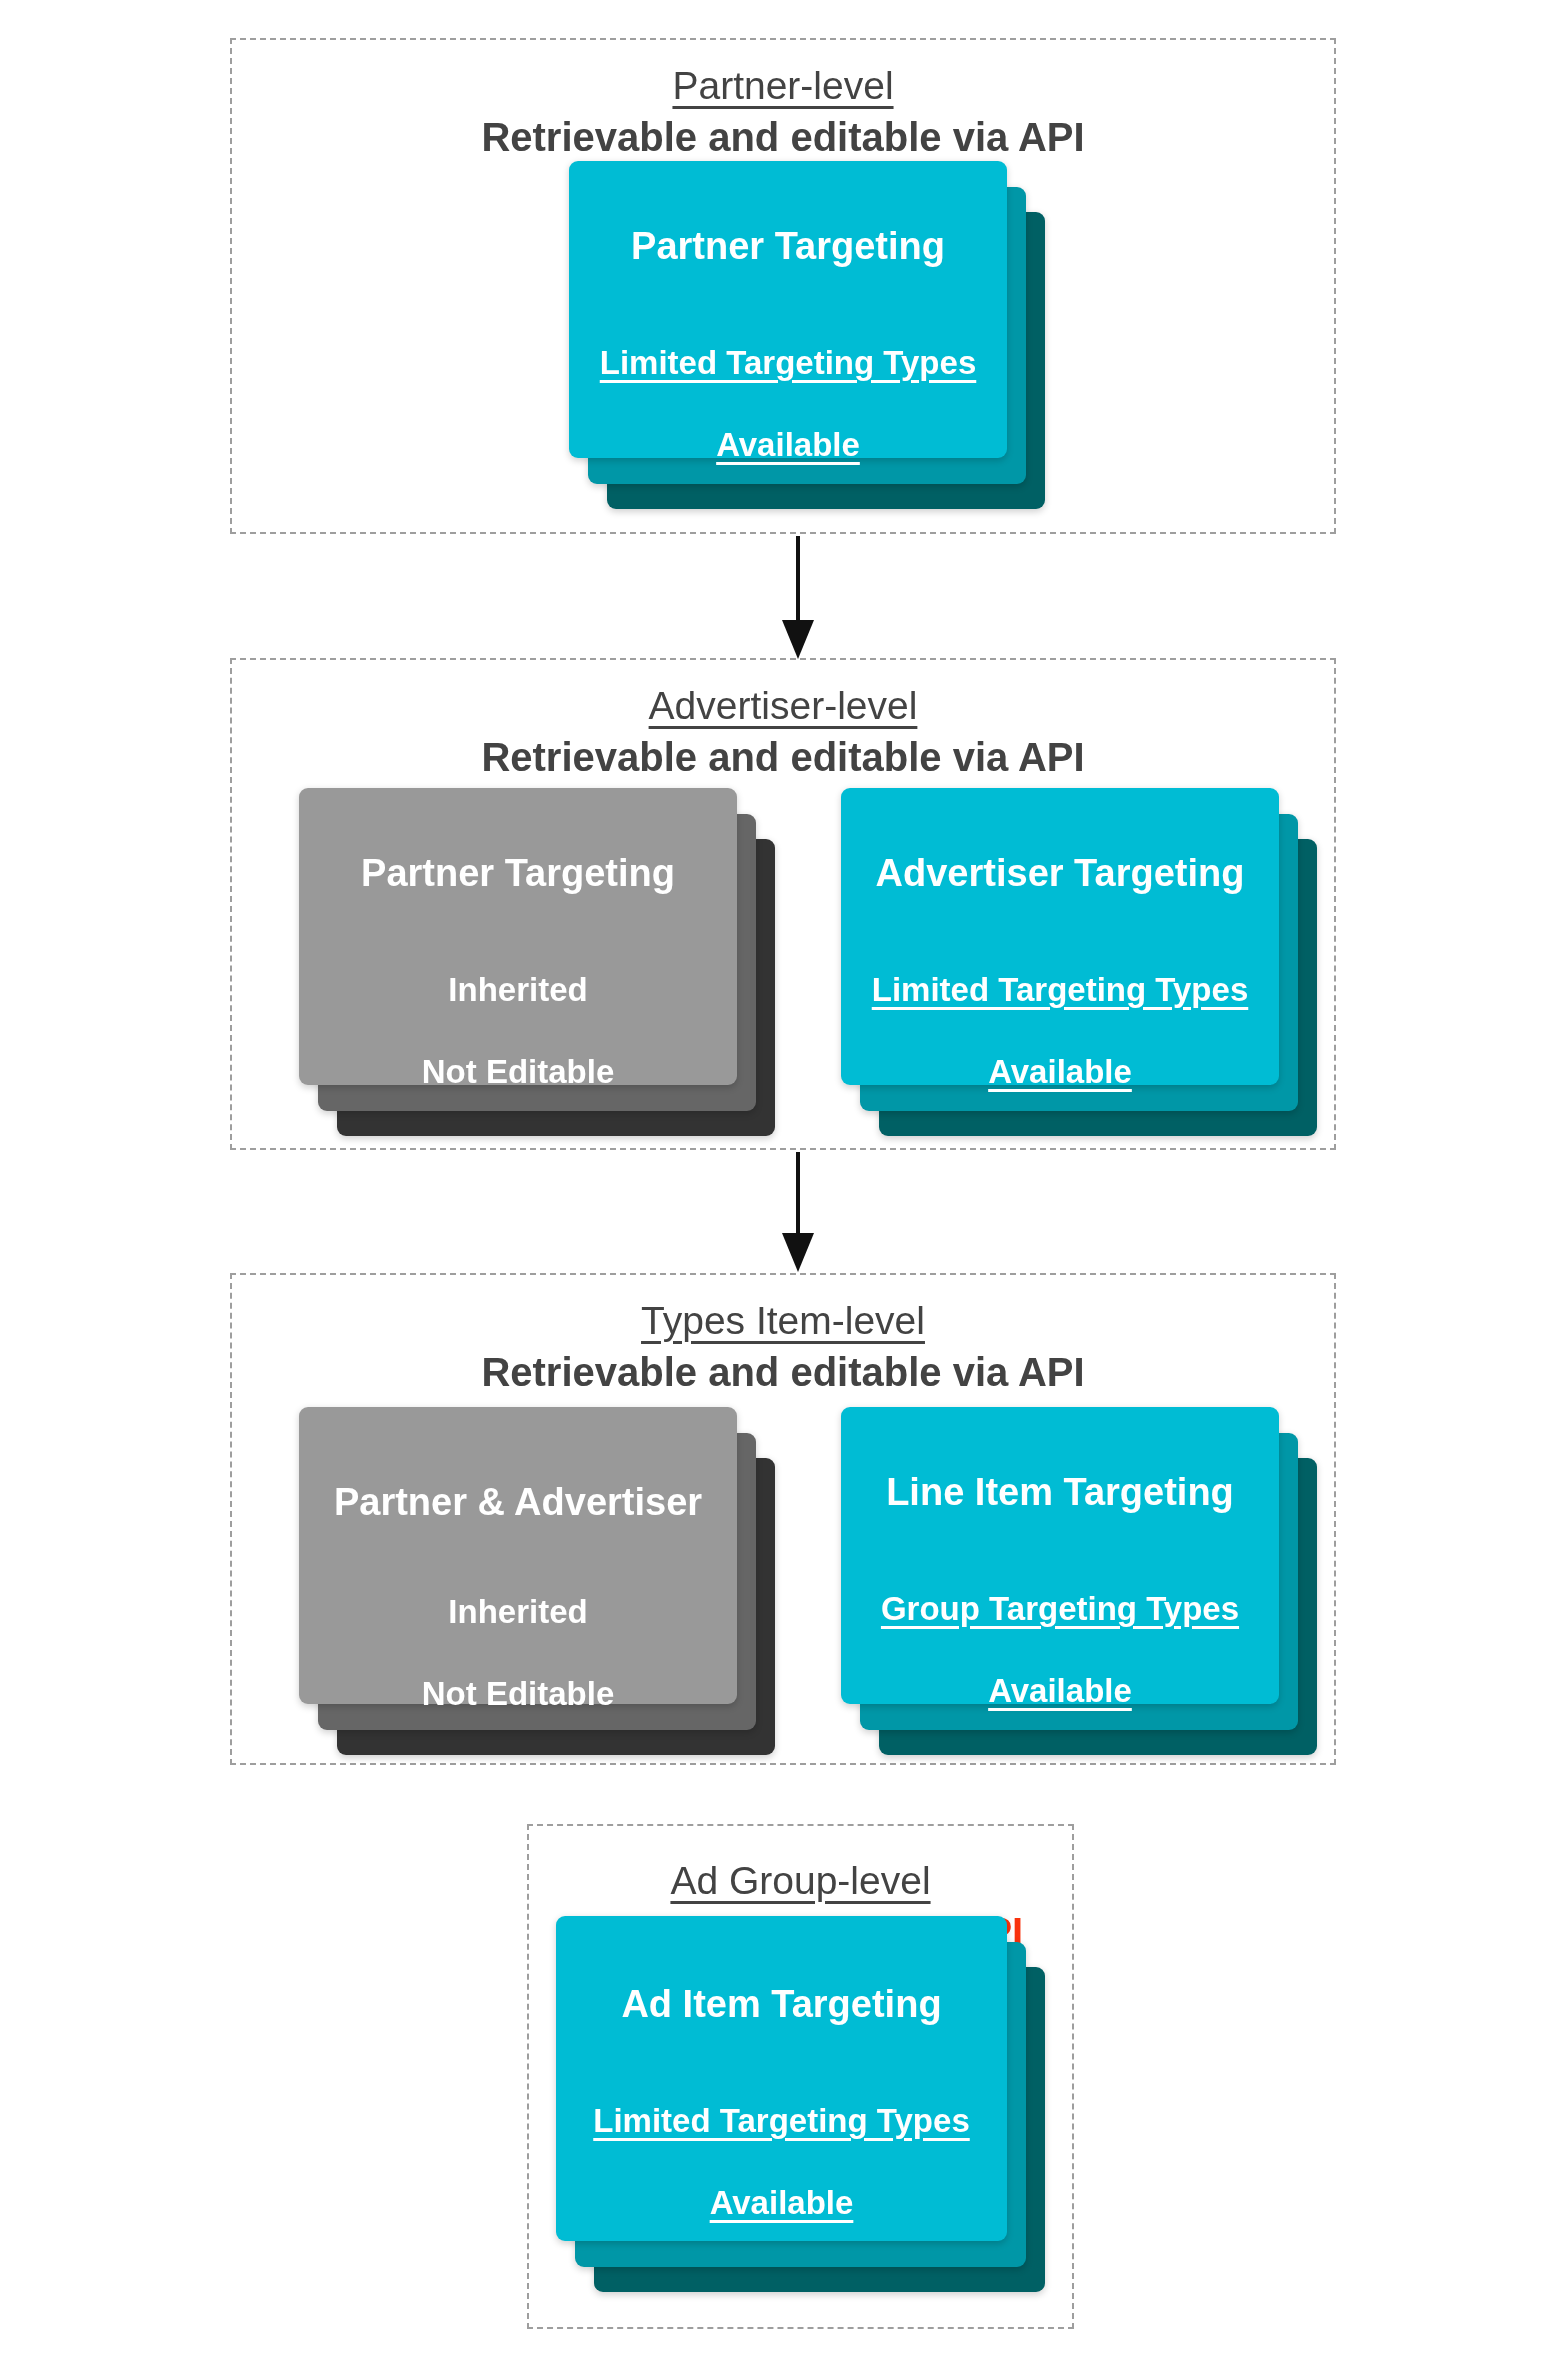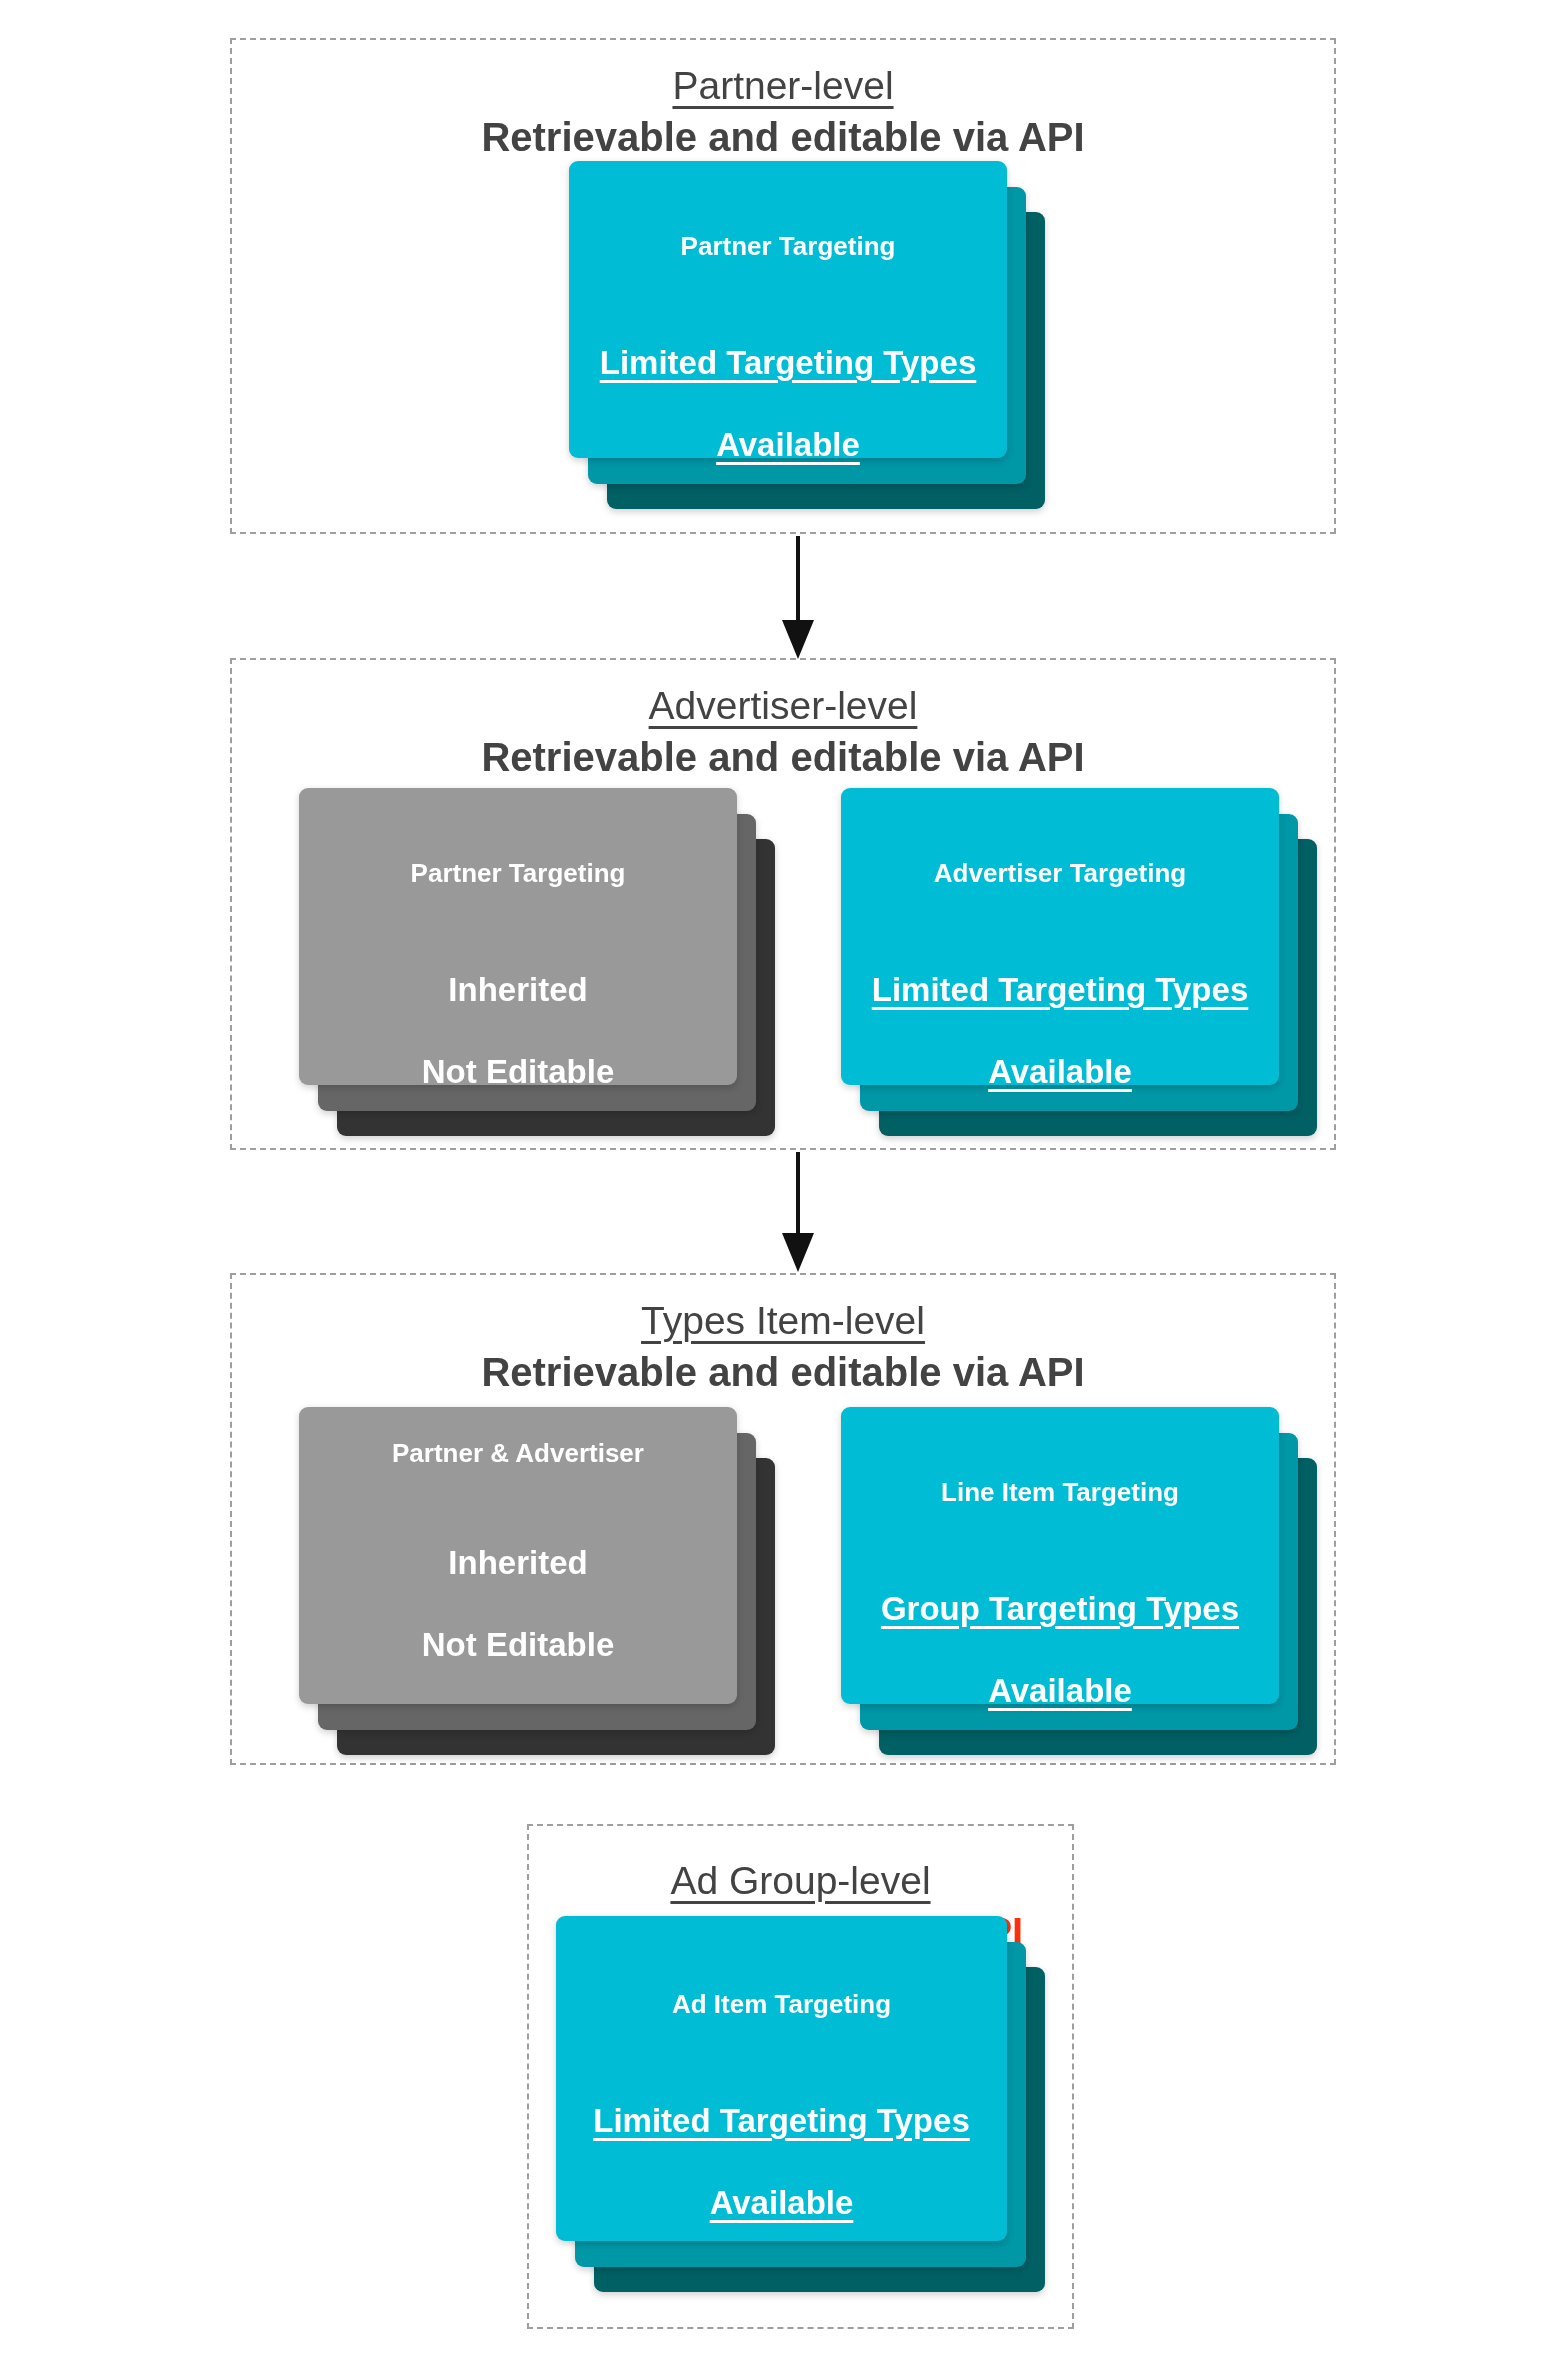--- a/index.html
+++ b/index.html
@@ -46,33 +46,33 @@
     padding-top:61px;
   }
   .stack.teal .l-back{background:var(--teal-back,#006064);}
   .stack.teal .l-mid{background:var(--teal-mid,#0097a7);}
   .stack.teal .card{background:var(--teal-front,#00bcd4);}
   .stack.gray .l-back{background:var(--gray-back,#333333);}
   .stack.gray .l-mid{background:var(--gray-mid,#666666);}
   .stack.gray .card{background:var(--gray-front,#999999);}
 
   .card-title{
-    font-size:26px;line-height:48px;font-weight:700;
+    font-size:38px;line-height:48px;font-weight:700;
     color:var(--card-text,#ffffff);white-space:nowrap;
   }
   .card-title .tline{display:block;}
   .card-body{margin-top:34px;}
   .card-body .line{
     display:block;font-size:33px;line-height:46px;font-weight:700;
     color:var(--card-text,#ffffff);white-space:nowrap;margin-top:36px;
   }
   .card-body.underlined .line{
     text-decoration:underline;text-decoration-thickness:2.7px;text-underline-offset:6.3px;
   }
-  .stack.tall-title .card{padding-top:22px;}
+  .stack.tall-title .card{padding-top:71px;}
   .stack.tall-title .card-body{margin-top:27px;}
   #stack-s4 .card{padding-top:64px;}
 
   
   #stack-s1{left:337px;top:121px;}
   #stack-s2-gray{left:67px;top:128px;}
   #stack-s2-teal{left:609px;top:128px;}
   #stack-s3-gray{left:67px;top:132px;}
   #stack-s3-teal{left:609px;top:132px;}
   #stack-s4{left:27px;top:90px;}

